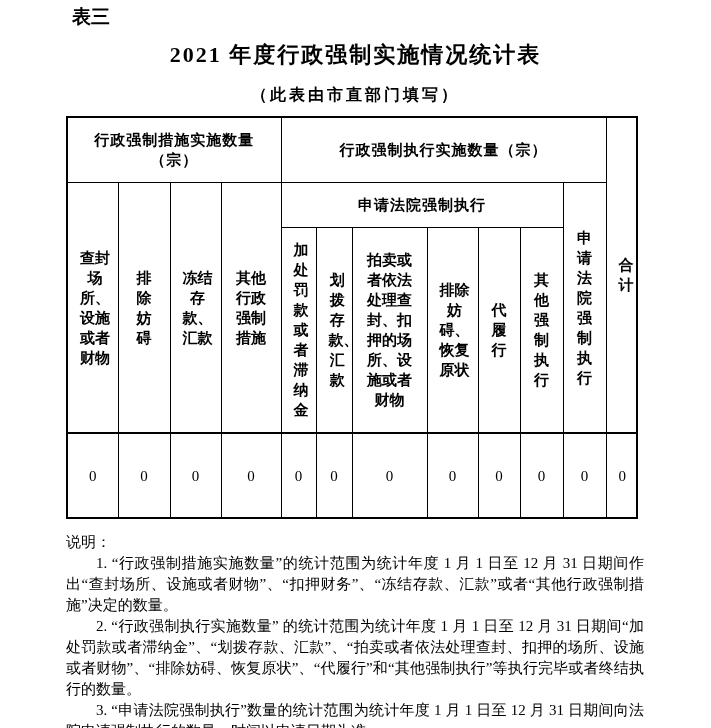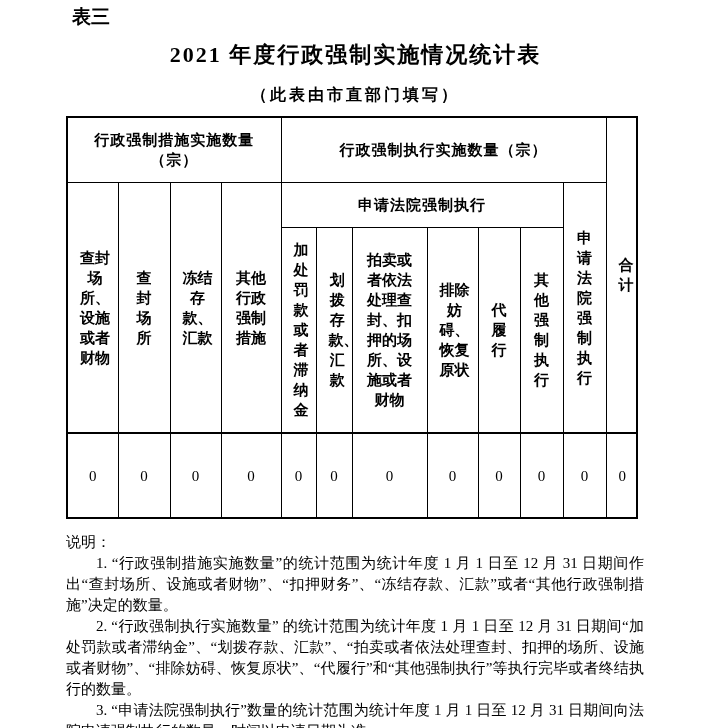--- a/index.html
+++ b/index.html
@@ -123,21 +123,21 @@
       <col style="width:31px">
     </colgroup>
     <tbody>
         <tr class="band1">
       <td colspan="4">行政强制措施实施数量（宗）</td>
       <td colspan="7">行政强制执行实施数量（宗）</td>
       <td rowspan="3"><span class="vwrap w1">合计</span></td>
     </tr>
     <tr class="band2">
       <td rowspan="2"><span class="vwrap w2">查封场所、设施或者财物</span></td>
-      <td rowspan="2"><span class="vwrap w2">查封场所</span></td>
+      <td rowspan="2"><span class="vwrap w2">排除妨碍</span></td>
       <td rowspan="2"><span class="vwrap w2">冻结存款、汇款</span></td>
       <td rowspan="2"><span class="vwrap w2">其他行政强制措施</span></td>
       <td colspan="6">申请法院强制执行</td>
       <td rowspan="2"><span class="vwrap w1">申请法院强制执行</span></td>
     </tr>
     <tr class="heads">
       <td><span class="vwrap w1">加处罚款或者滞纳金</span></td>
       <td><span class="vwrap w1">划拨存款、汇款</span></td>
       <td><span class="vwrap w3">拍卖或者依法处理查封、扣押的场所、设施或者财物</span></td>
       <td><span class="vwrap w2">排除妨碍、恢复原状</span></td>

